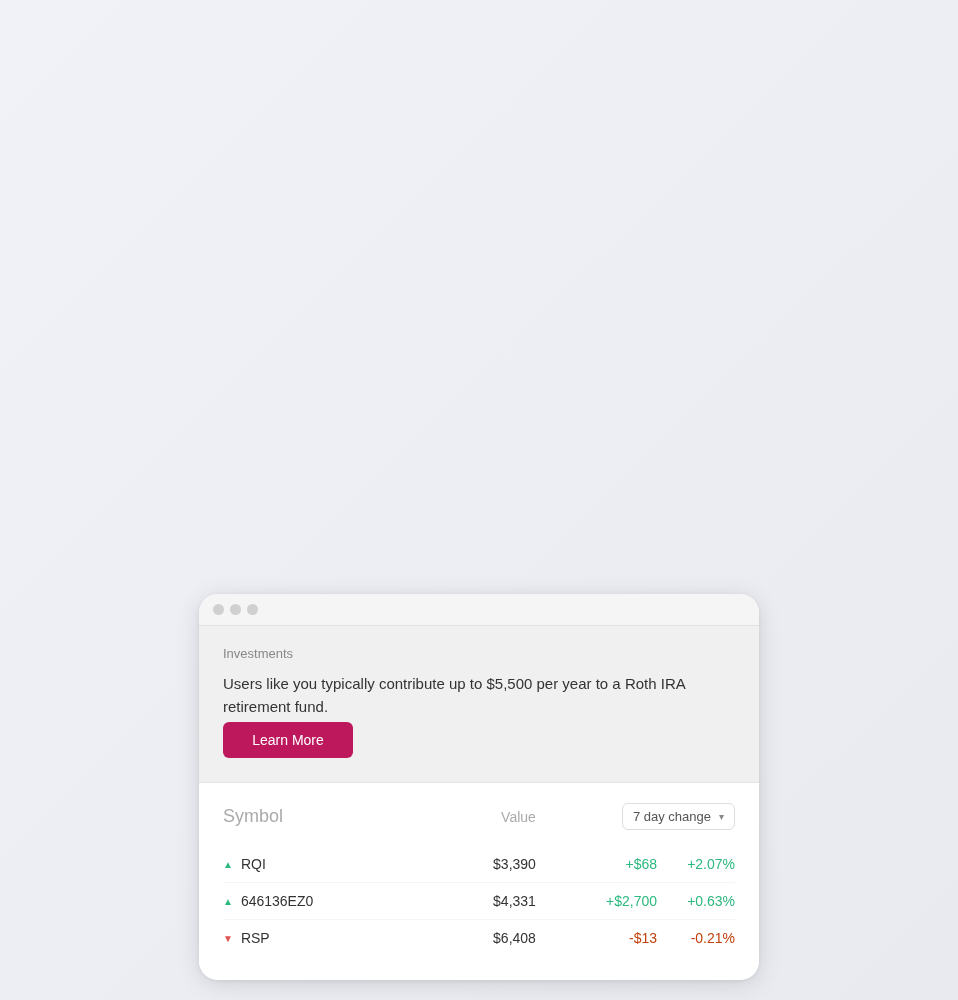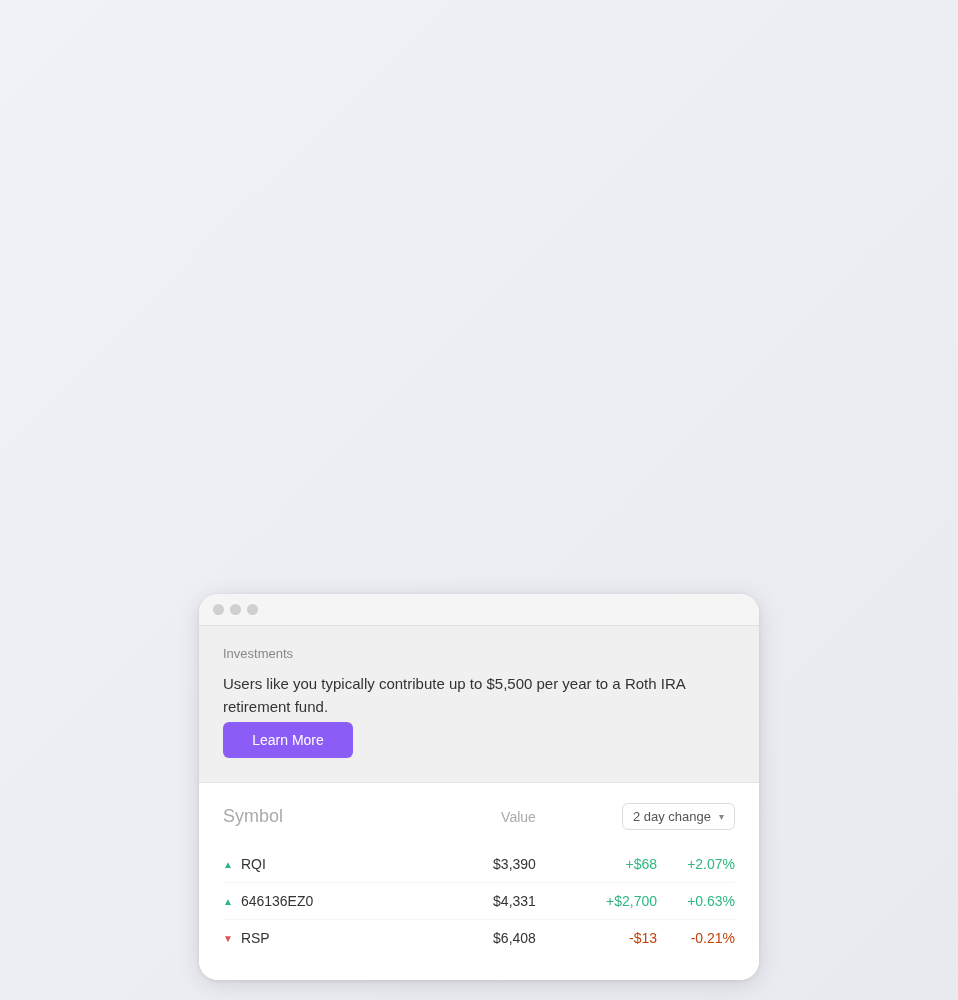--- a/index.html
+++ b/index.html
@@ -64,21 +64,21 @@
 
     .promo-text {
       font-size: 15px;
       color: #333;
       line-height: 1.5;
       font-weight: 500;
       margin-bottom: 4px;
     }
 
     .learn-more-btn {
-      background: #8b5cf6;
+      background: #be185d;
       color: #fff;
       border: none;
       border-radius: 6px;
       padding: 10px 28px;
       font-size: 14px;
       font-weight: 500;
       cursor: pointer;
       display: inline-block;
       min-width: 130px;
       text-align: center;
@@ -214,21 +214,21 @@
       <button class="learn-more-btn">Learn More</button>
     </div>
 
     <div class="panel-table">
 
       <div class="table-header">
         <div class="col-symbol">Symbol</div>
         <div class="col-value">Value</div>
         <div class="col-change">
           <div class="dropdown-select">
-            <span>2 day change</span>
+            <span>7 day change</span>
             <span class="dropdown-arrow">▾</span>
           </div>
         </div>
       </div>
 
       <div class="table-row">
         <div class="symbol-cell">
           <span class="trend-up">▲</span>
           <span>RQI</span>
         </div>

